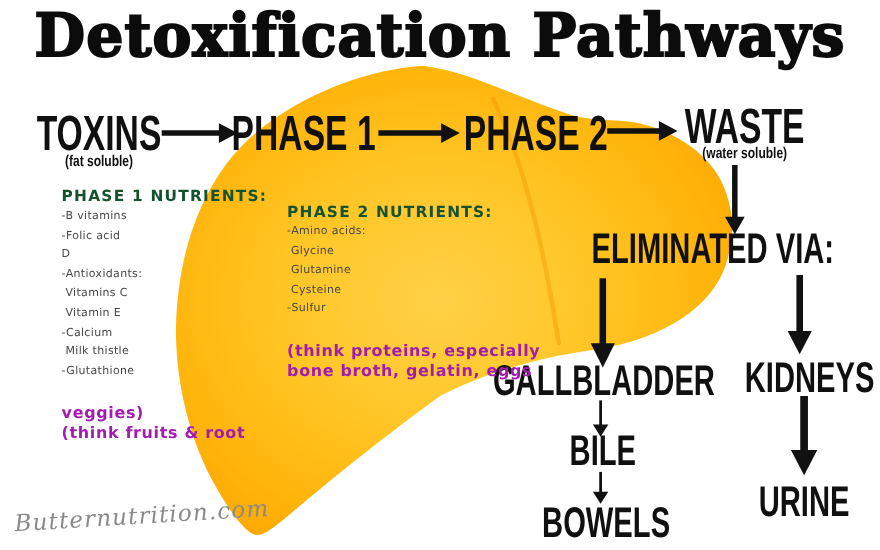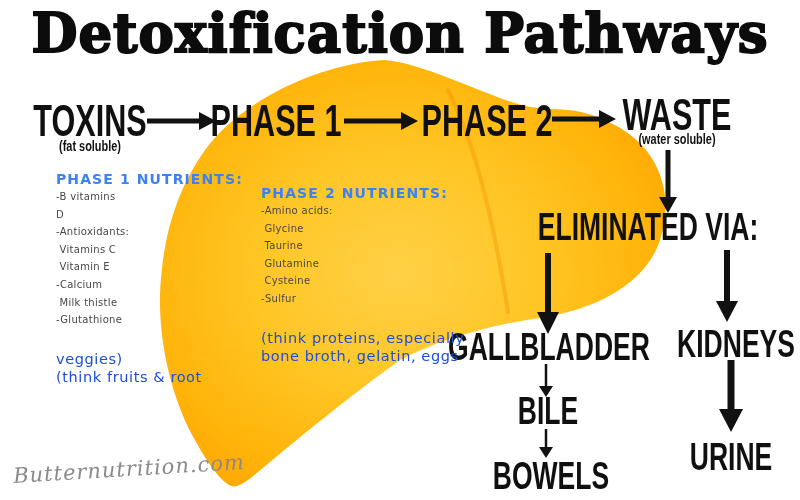--- a/index.html
+++ b/index.html
@@ -23,29 +23,29 @@
   .size-lg{font-size:39px;}
   .sub-label{
     position:absolute;font-family:"Liberation Sans",sans-serif;font-weight:bold;
     color:#101010;white-space:nowrap;line-height:1;font-size:14px;
     transform:translateX(-50%) scaleX(0.78);
   }
   .nutrient-block{
     position:absolute;font-family:"DejaVu Sans",sans-serif;color:#474747;
   }
   .nutrient-header{
-    font-weight:bold;color:#3b82f6;font-size:14px;letter-spacing:1.1px;
+    font-weight:bold;color:#14532d;font-size:14px;letter-spacing:1.1px;
     height:18px;line-height:18px;white-space:pre;
   }
   .nutrient-item{
     font-size:10px;letter-spacing:0.3px;height:17.6px;line-height:17.6px;white-space:pre;
   }
   .nutrient-note{margin-top:21px;}
   .nutrient-note div{
-    font-weight:normal;color:#1d4ed8;font-size:14.5px;letter-spacing:0.6px;
+    font-weight:bold;color:#a21caf;font-size:14.5px;letter-spacing:0.6px;
     height:18px;line-height:18px;white-space:pre;font-family:"DejaVu Sans",sans-serif;
   }
   .watermark{
     position:absolute;left:14px;top:464px;
     font-family:"DejaVu Serif",serif;font-style:italic;font-size:21px;
     color:#8a8a8a;transform:rotate(-3.5deg);transform-origin:left bottom;
     letter-spacing:1px;white-space:nowrap;
   }
 </style>
 </head>
@@ -132,38 +132,38 @@
       <g>
         <line x1="731" y1="360" x2="731" y2="411" stroke-width="7"></line>
         <polygon points="731,432 719,409 743,409" stroke="none"></polygon>
       </g>
     </g>
   </svg>
 
   <div class="nutrient-block" style="left:56px;top:170px;width:210px;">
     <div class="nutrient-header">PHASE 1 NUTRIENTS:</div>
     <div class="nutrient-item">-B vitamins</div>
+    <div class="nutrient-item">-Folic acid</div>
     <div class="nutrient-item">D</div>
     <div class="nutrient-item">-Antioxidants:</div>
     <div class="nutrient-item"> Vitamins C</div>
     <div class="nutrient-item"> Vitamin E</div>
     <div class="nutrient-item">-Calcium</div>
     <div class="nutrient-item"> Milk thistle</div>
     <div class="nutrient-item">-Glutathione</div>
     <div class="nutrient-note">
       <div>veggies)</div>
       <div>(think fruits &amp; root</div>
     </div>
   </div>
 
   <div class="nutrient-block" style="left:261px;top:184px;width:240px;">
     <div class="nutrient-header">PHASE 2 NUTRIENTS:</div>
     <div class="nutrient-item">-Amino acids:</div>
     <div class="nutrient-item"> Glycine</div>
-    <div class="nutrient-item"> Taurine</div>
     <div class="nutrient-item"> Glutamine</div>
     <div class="nutrient-item"> Cysteine</div>
     <div class="nutrient-item">-Sulfur</div>
     <div class="nutrient-note">
       <div>(think proteins, especially</div>
       <div>bone broth, gelatin, eggs</div>
     </div>
   </div>
 
   <div class="watermark">Butternutrition.com</div>

